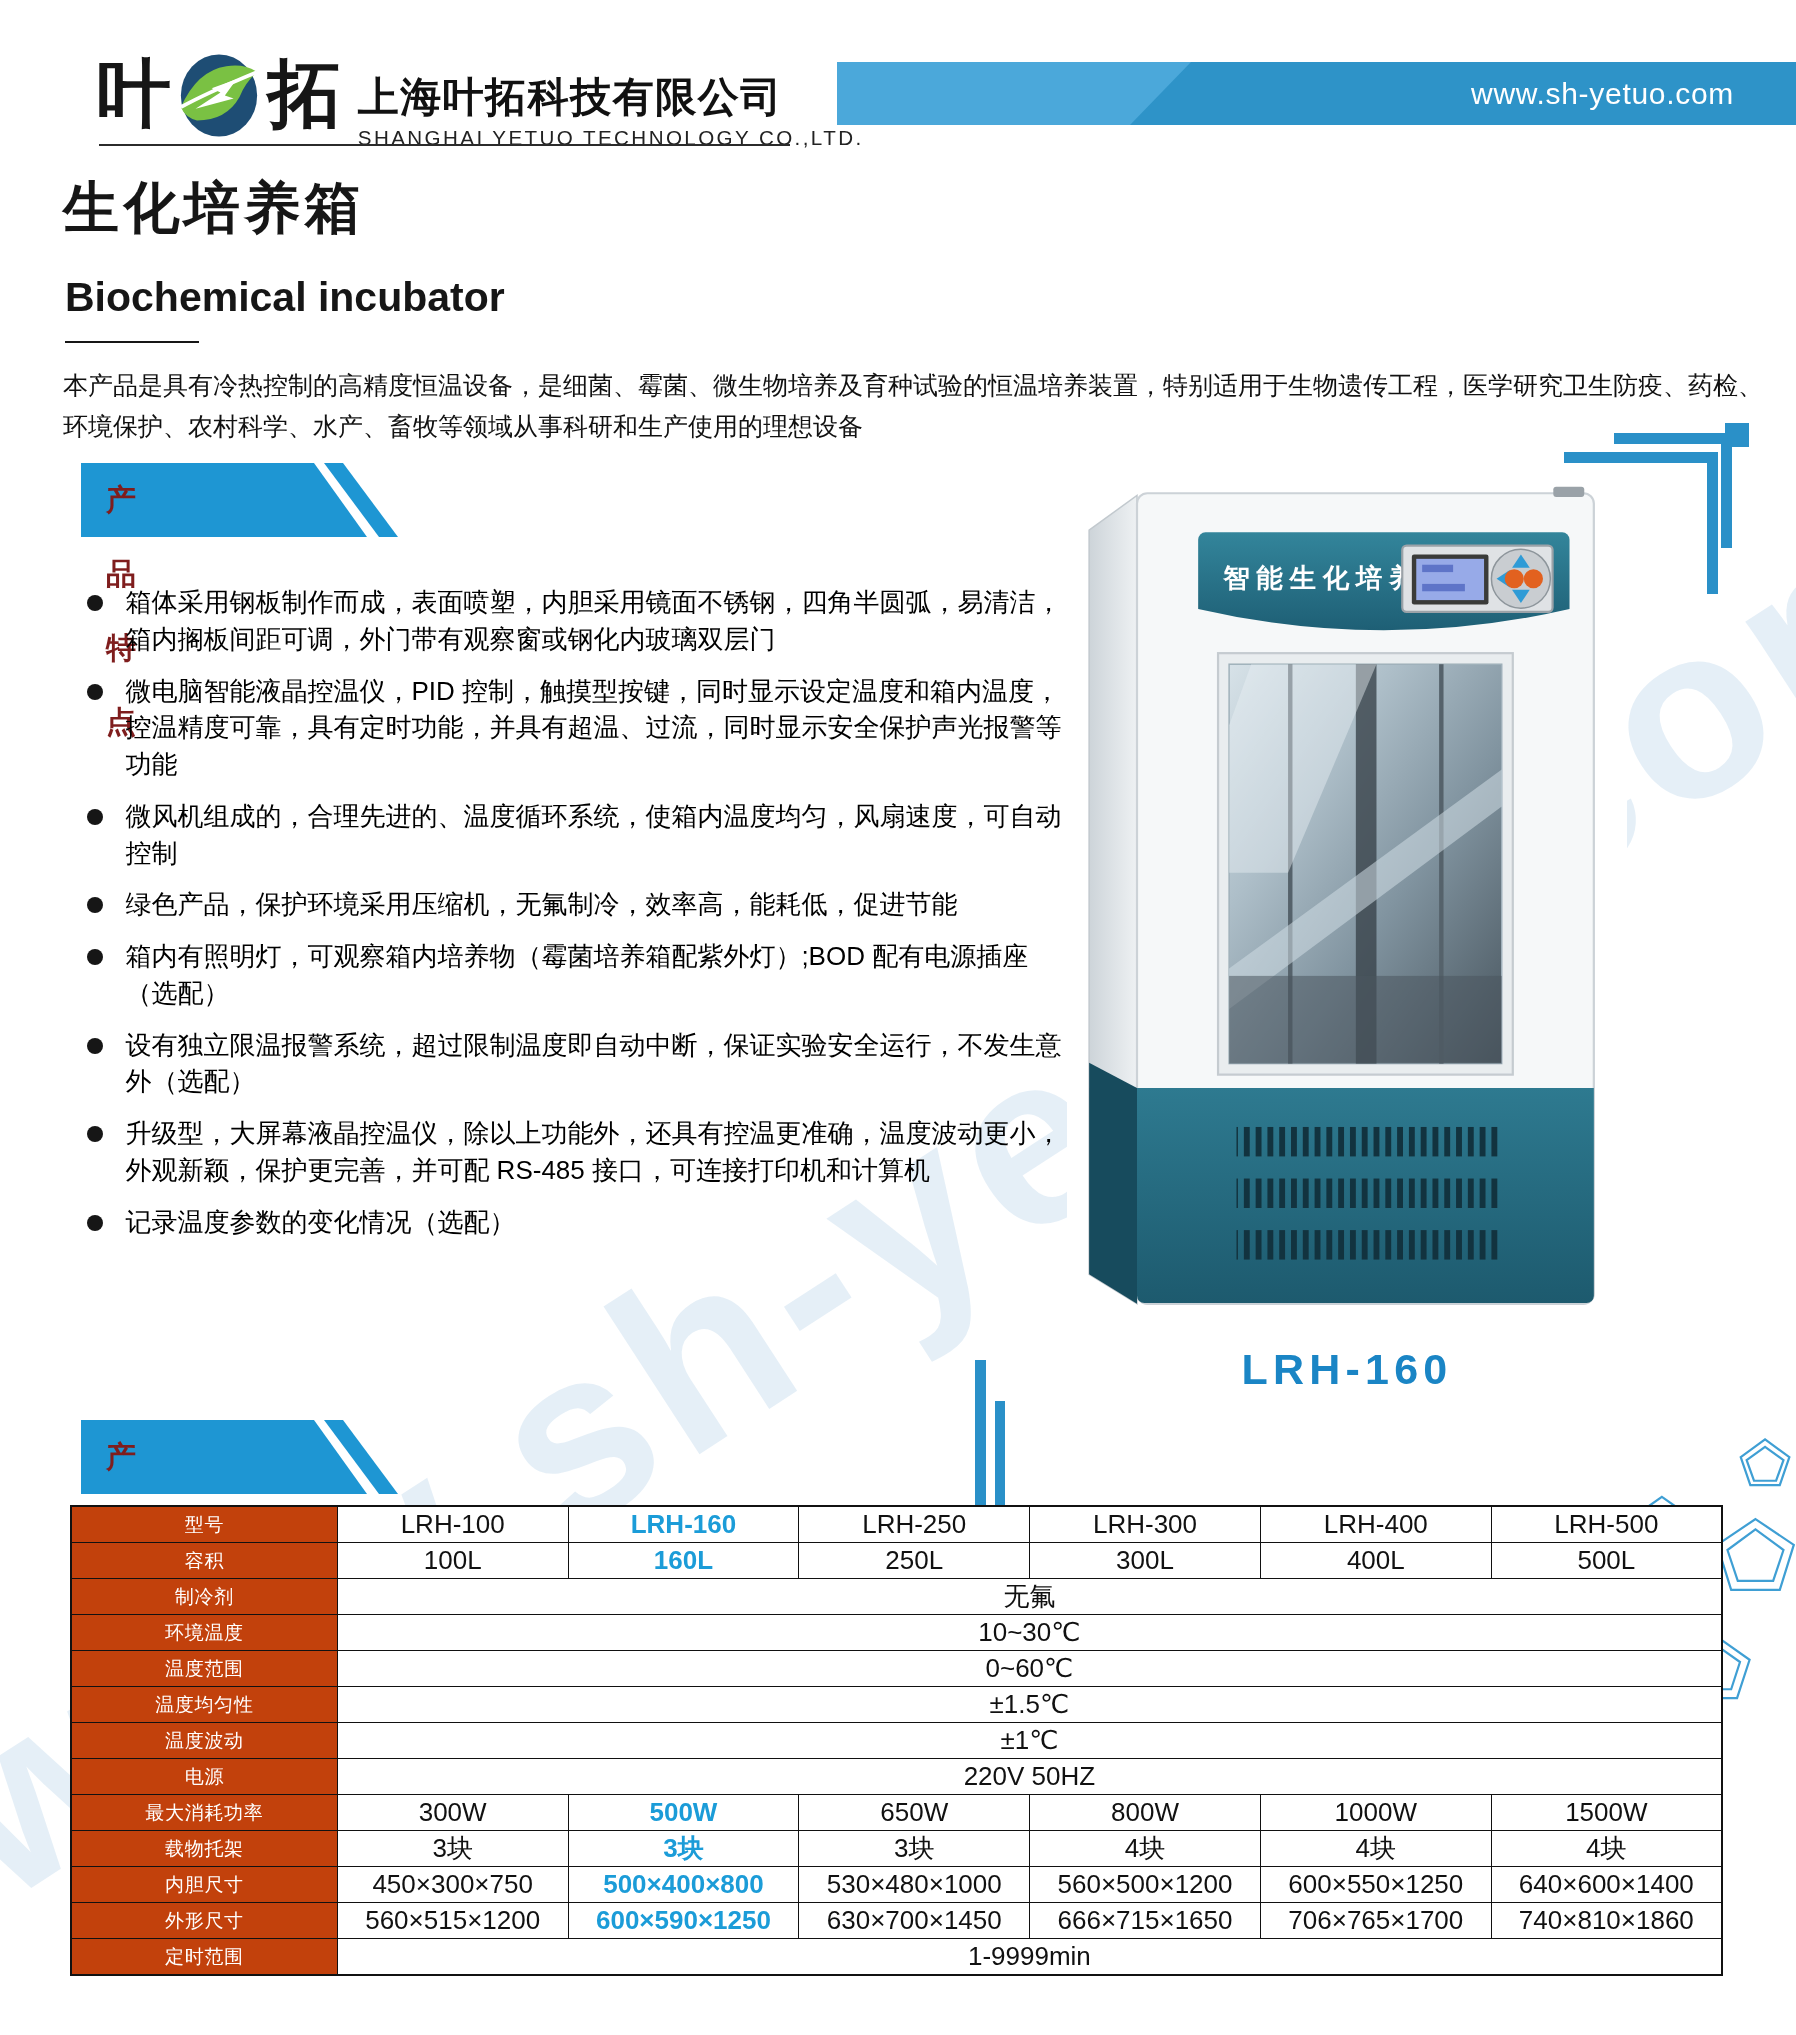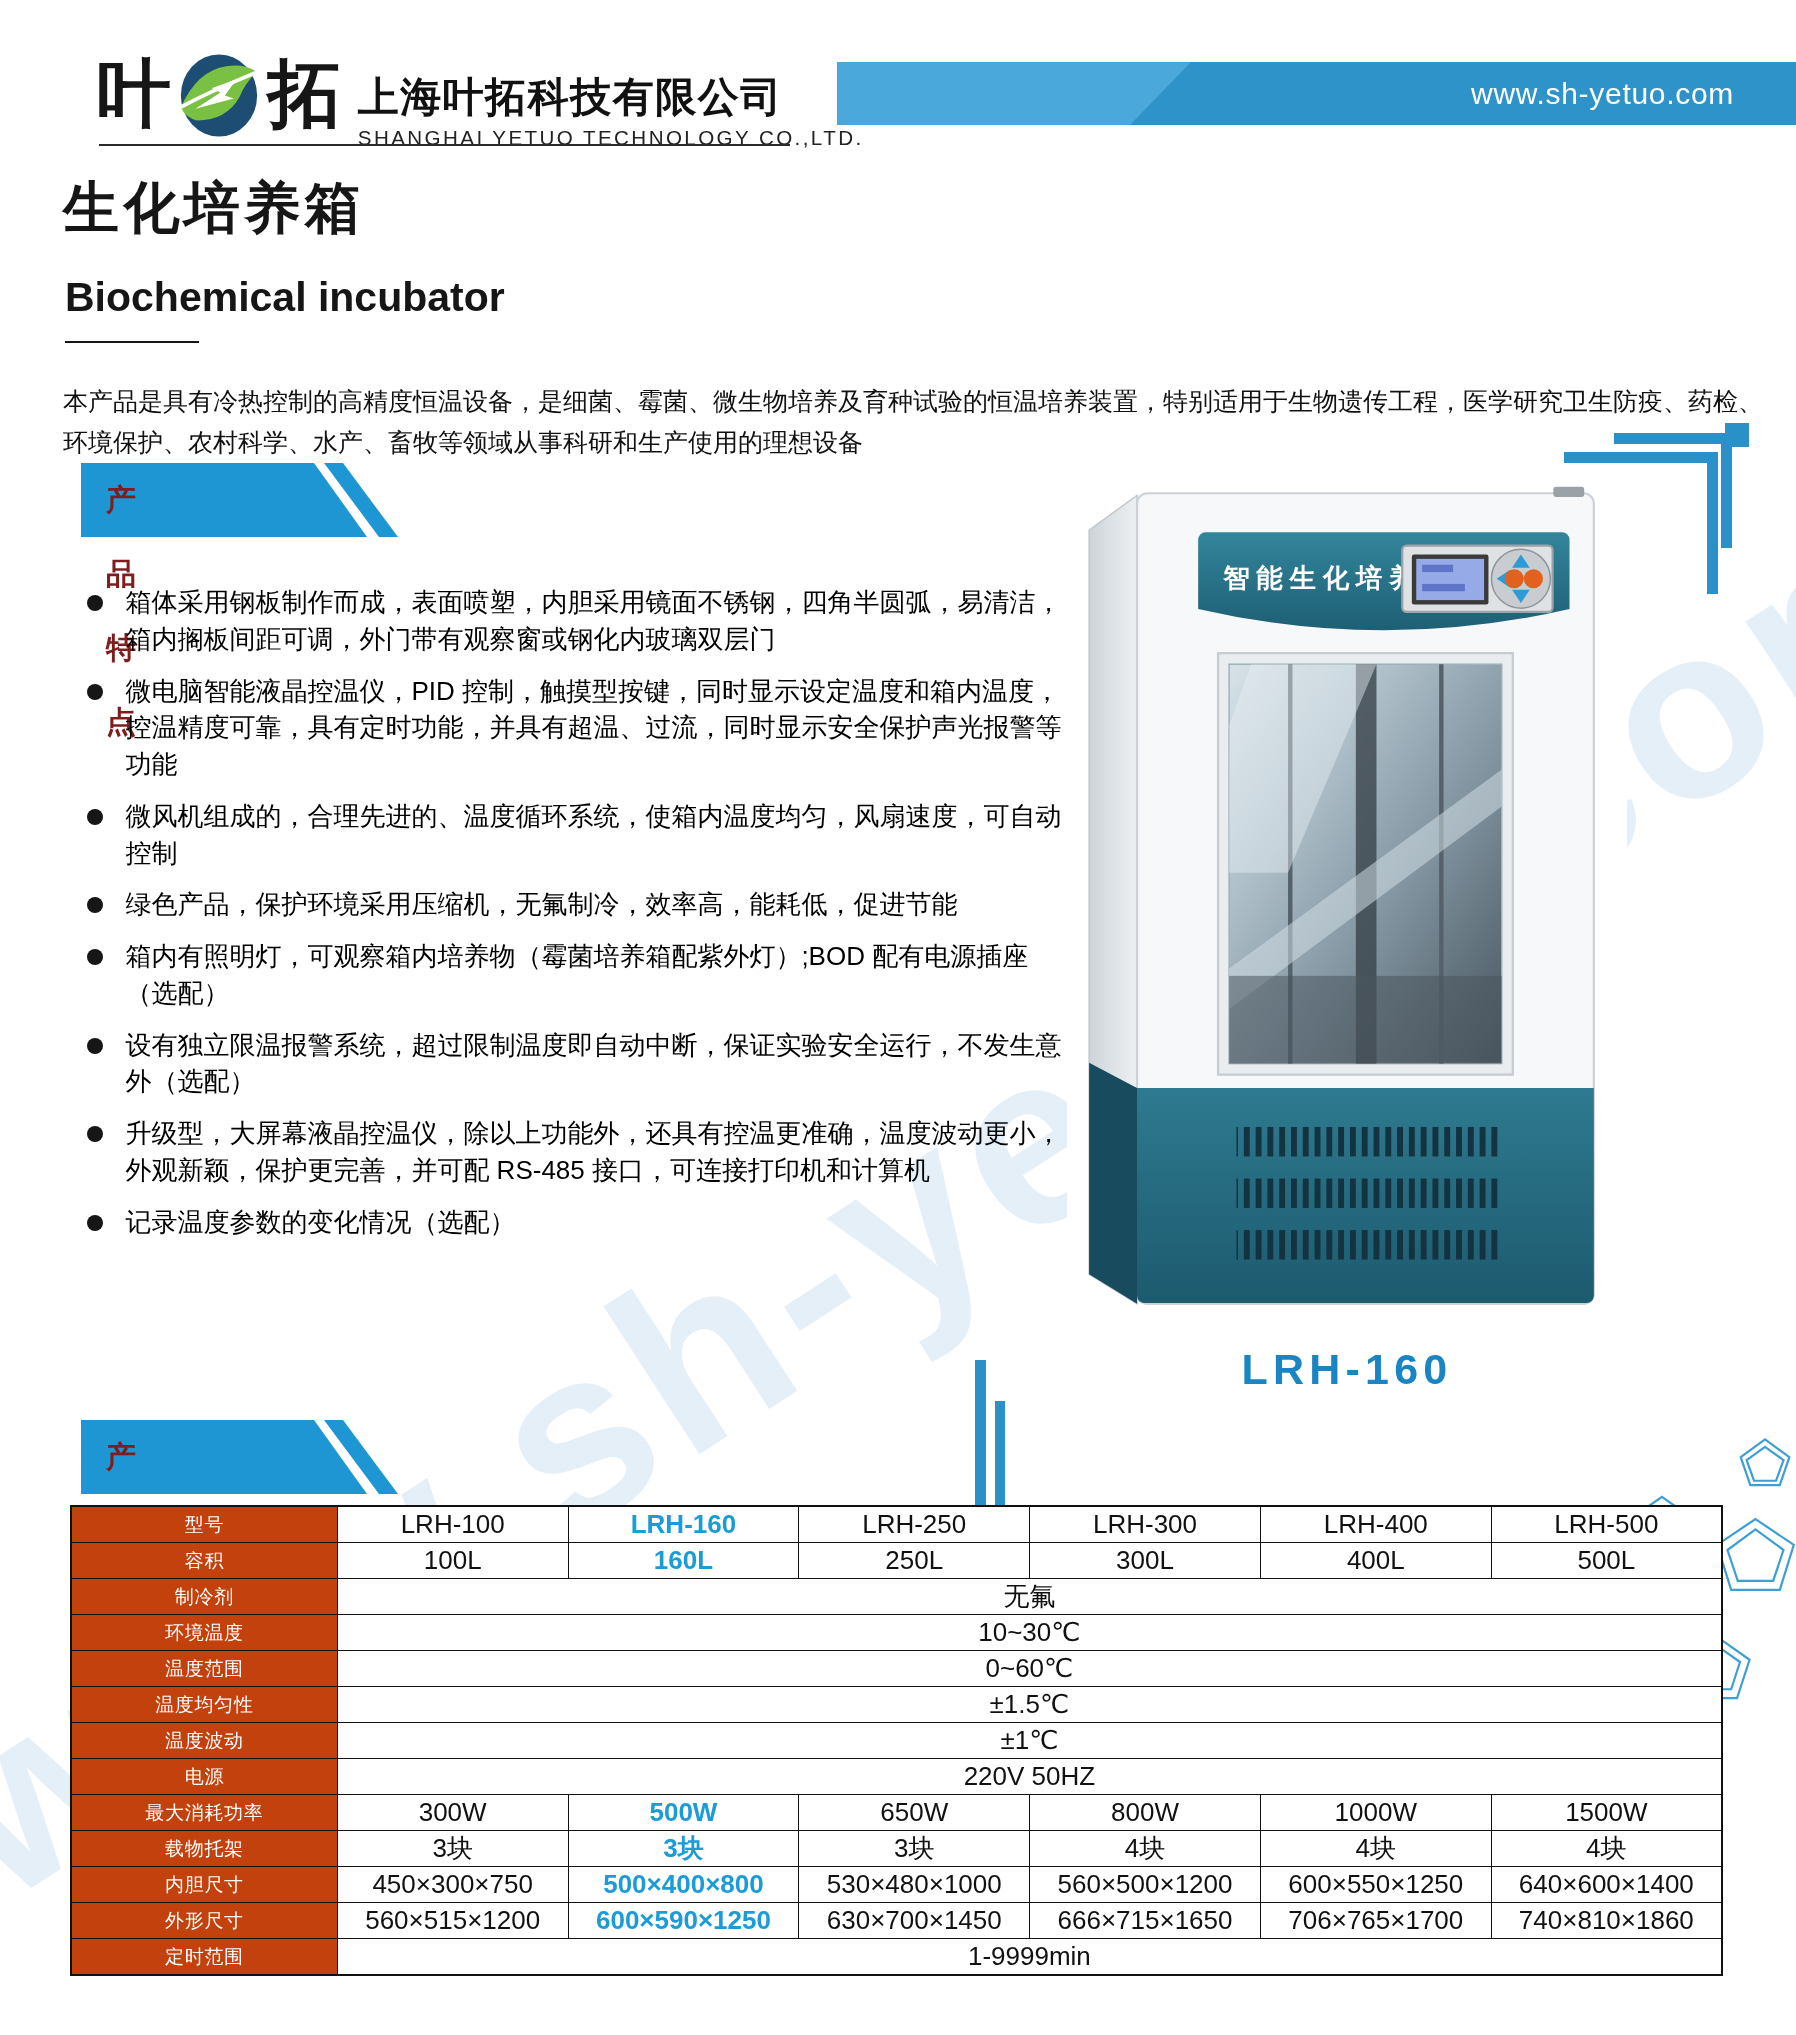--- a/index.html
+++ b/index.html
@@ -19,21 +19,21 @@
   .header-rule{position:absolute;left:99px;top:144px;width:691px;height:2.2px;background:#2b2b2b;z-index:2;}
   .banner{position:absolute;left:837px;top:62px;width:959px;height:63px;background:#2e93c8;z-index:2;}
   .banner-light{position:absolute;left:0;top:0;height:100%;width:354px;background:#4ba8da;
                 clip-path:polygon(0 0,354px 0,293px 100%,0 100%);}
   .banner-text{position:absolute;right:62px;top:0;height:63px;line-height:63px;font-size:30px;
                color:#ffffff;font-weight:500;letter-spacing:0.7px;}
   
   .title-cn{position:absolute;left:63px;top:171px;font-size:56px;font-weight:900;letter-spacing:4.4px;color:#161616;z-index:2;}
   .title-en{position:absolute;left:65px;top:274px;font-size:41px;font-weight:600;color:#161616;z-index:2;}
   .title-rule{position:absolute;left:65px;top:341px;width:134px;height:2.2px;background:#161616;z-index:2;}
-  .intro{position:absolute;left:63px;top:356px;width:1707px;font-size:25px;line-height:1.62;color:#111;z-index:2;}
+  .intro{position:absolute;left:63px;top:340px;width:1707px;font-size:25px;line-height:1.62;color:#111;z-index:2;}
   
   .badge{position:absolute;left:81px;height:74px;z-index:2;}
   .badge-main{position:absolute;left:0;top:0;width:286px;height:74px;background:#1e96d3;
               clip-path:polygon(0 0,233px 0,286px 100%,0 100%);}
   .badge-text{position:absolute;left:25px;top:0;height:74px;line-height:74px;font-size:30px;font-weight:700;
               color:#7f1d1d;letter-spacing:4.4px;}
   .badge-stripe{position:absolute;left:243px;top:0;width:74px;height:74px;background:#1e96d3;
                 clip-path:polygon(0 0,19px 0,74px 100%,55px 100%);}
   .badge-features{top:463px;}
   .badge-specs{top:1420px;}

